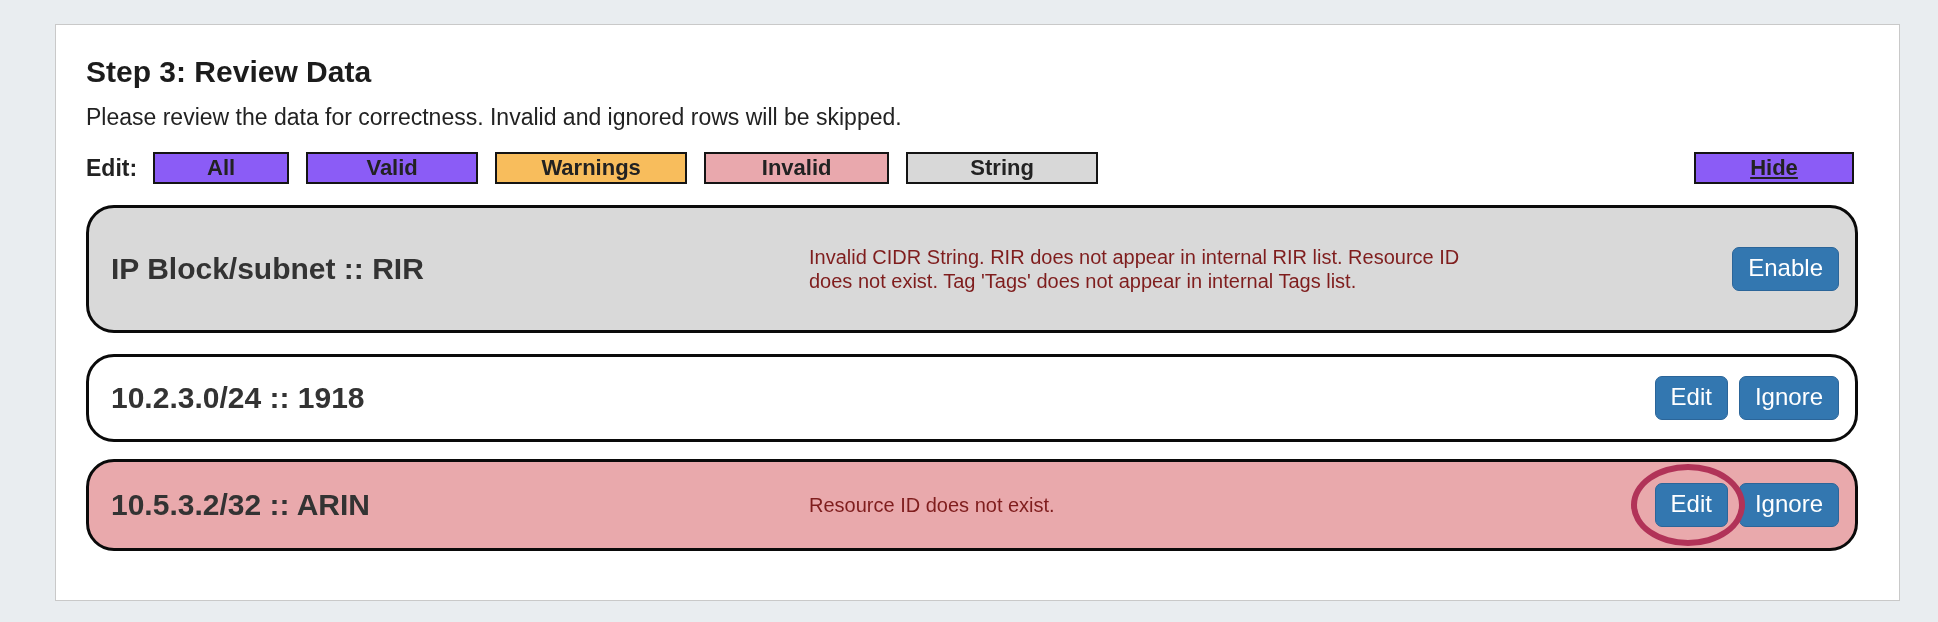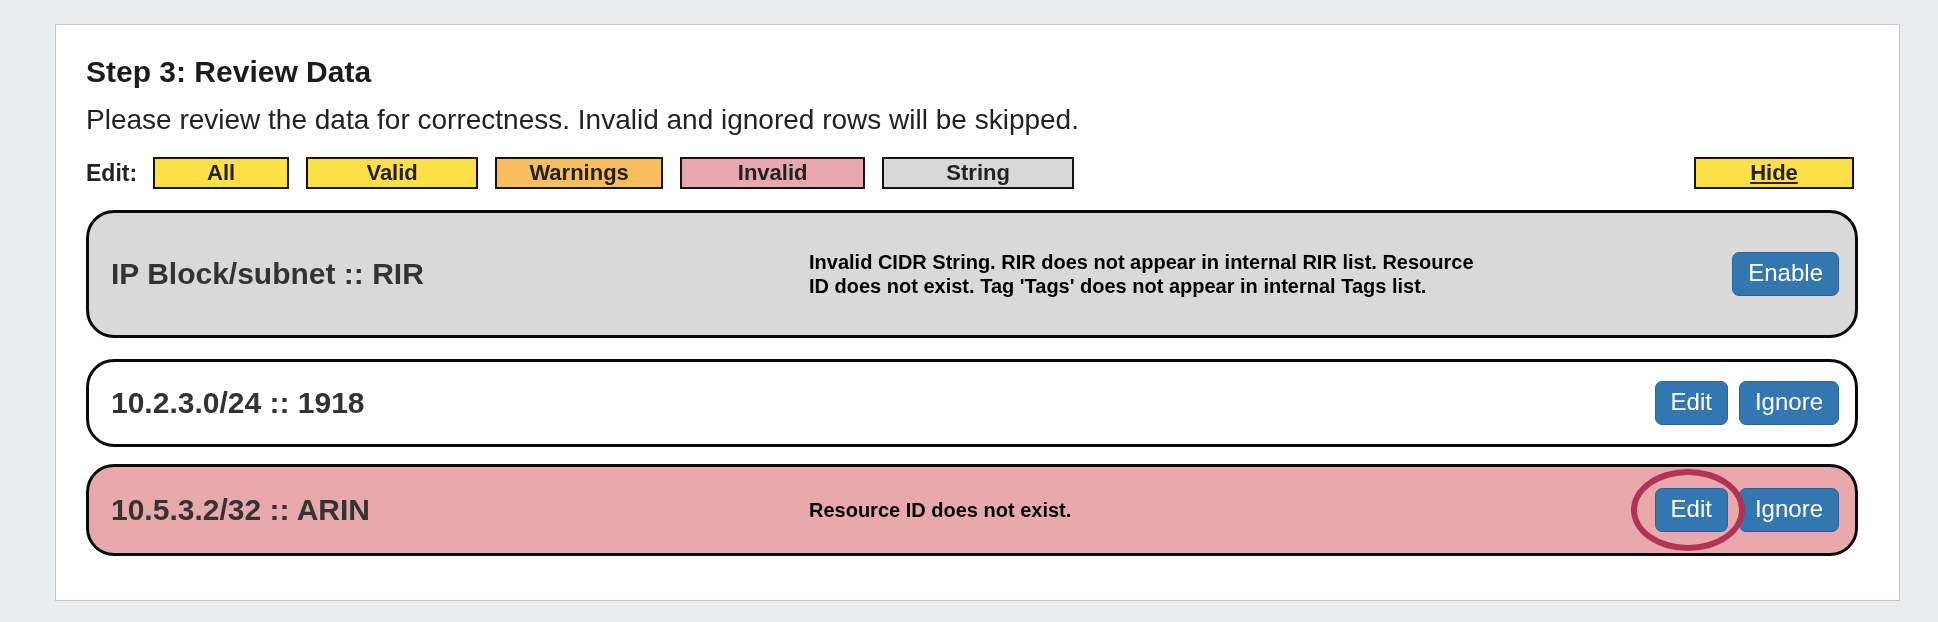--- a/index.html
+++ b/index.html
@@ -20,53 +20,53 @@
     border: 1px solid #c9c9c9;
     padding: 18px 30px 1px 30px;
   }
   .heading {
     font-size: 30px;
     font-weight: bold;
     color: #1c1c1c;
     margin: 12px 0 0 0;
   }
   .subtitle {
-    font-size: 28px;
+    font-size: 23px;
     color: #222;
     margin-top: 15px;
   }
   .filter-bar {
     display: flex;
     align-items: center;
     margin-top: 20px;
     height: 34px;
   }
   .view-label {
     font-size: 23px;
     font-weight: bold;
     margin-right: 16px;
   }
   .filter-btn {
     height: 32px;
     border: 2px solid #141414;
-    background: #fde047;
+    background: #8b5cf6;
     display: flex;
     align-items: center;
     justify-content: center;
     font-family: "Liberation Sans", sans-serif;
     font-size: 22px;
     font-weight: bold;
     color: #222;
     margin-right: 17px;
     cursor: pointer;
     padding: 0;
   }
   .w-all      { width: 136px; }
   .w-valid    { width: 172px; }
-  .w-warnings { width: 168px; background: #f8bd5c; }
+  .w-warnings { width: 192px; background: #f8bd5c; }
   .w-invalid  { width: 185px; background: #e9a8ad; }
   .w-ignored  { width: 192px; background: #d8d8d8; }
   .hide-btn   { width: 160px; margin-left: auto; margin-right: 15px; text-decoration: underline; }
 
   .rows { margin-top: 20px; width: 1772px; }
   .data-row {
     border: 3px solid #0a0a0a;
     border-radius: 28px;
     display: flex;
     align-items: center;
@@ -80,22 +80,22 @@
   .row-title {
     font-size: 30px;
     font-weight: bold;
     color: #333;
     width: 698px;
     flex-shrink: 0;
     white-space: nowrap;
   }
   .row-message {
     font-size: 20px;
-    font-weight: bold;
-    color: #000000;
+    font-weight: normal;
+    color: #7f1d1d;
     width: 672px;
     line-height: 24px;
     flex-shrink: 0;
   }
   .row-buttons {
     margin-left: auto;
     display: flex;
     align-items: flex-end;
     gap: 11px;
     border-radius: 14px;

